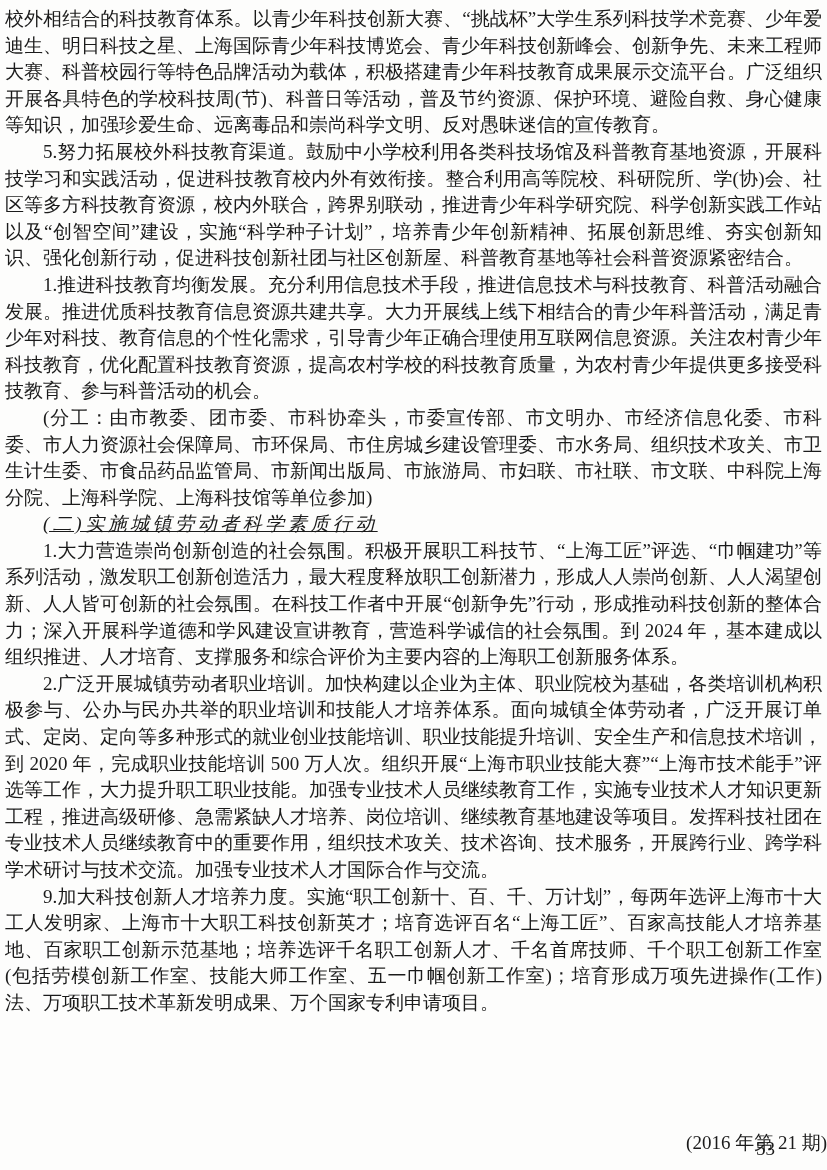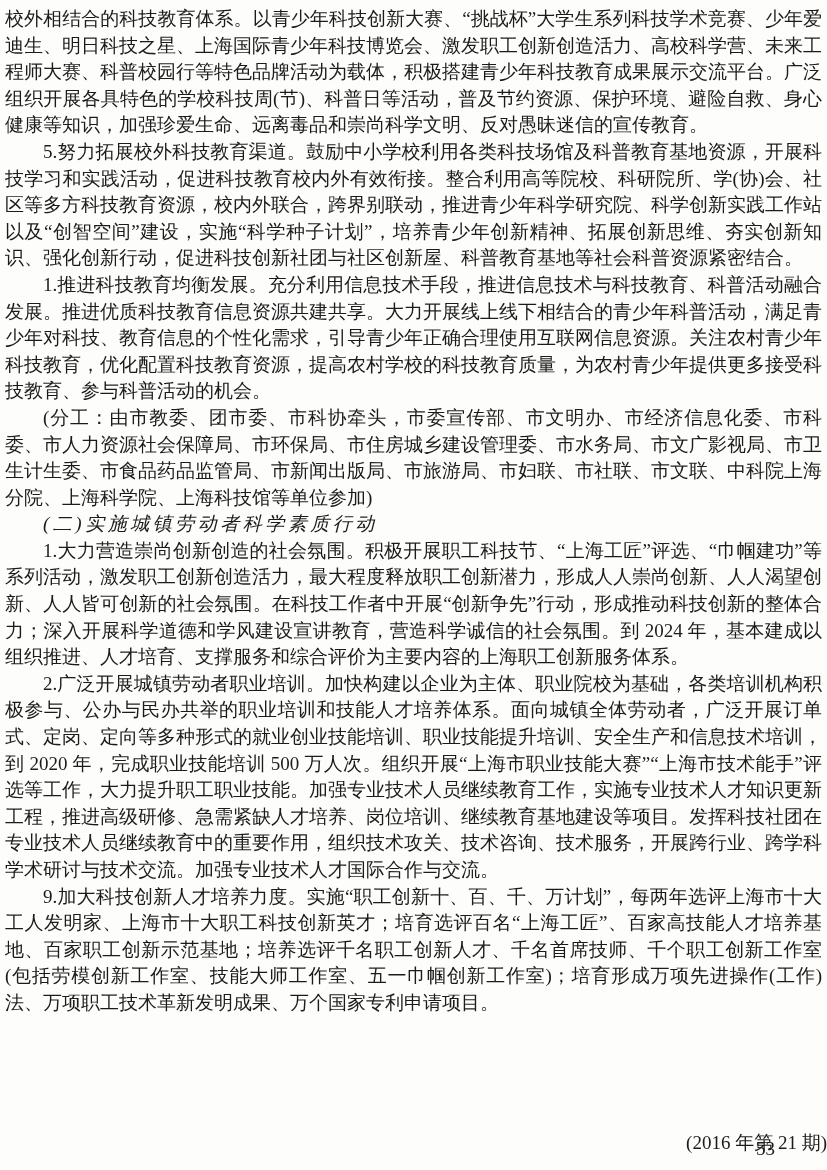--- a/index.html
+++ b/index.html
@@ -31,20 +31,21 @@
   .body-text p {
     margin: 0;
     padding: 0;
   }
   .para-indent {
     text-indent: 2em;
   }
   .section-heading {
     font-style: italic;
     letter-spacing: 3.5px;
+    text-decoration: underline;
   }
   .footer {
     position: absolute;
     left: 0;
     right: 0;
     bottom: 14px;
     height: 26px;
     font-size: 19px;
     line-height: 26px;
   }
@@ -58,24 +59,24 @@
     top: 6px;
     margin-left: 32px;
   }
 </style>
 </head>
 <body>
 
 <div class="page">
 
   <div class="body-text">
-    <p>校外相结合的科技教育体系。以青少年科技创新大赛、“挑战杯”大学生系列科技学术竞赛、少年爱迪生、明日科技之星、上海国际青少年科技博览会、激发职工创新创造活力、高校科学营、未来工程师大赛、科普校园行等特色品牌活动为载体，积极搭建青少年科技教育成果展示交流平台。广泛组织开展各具特色的学校科技周(节)、科普日等活动，普及节约资源、保护环境、避险自救、身心健康等知识，加强珍爱生命、远离毒品和崇尚科学文明、反对愚昧迷信的宣传教育。</p>
+    <p>校外相结合的科技教育体系。以青少年科技创新大赛、“挑战杯”大学生系列科技学术竞赛、少年爱迪生、明日科技之星、上海国际青少年科技博览会、青少年科技创新峰会、创新争先、未来工程师大赛、科普校园行等特色品牌活动为载体，积极搭建青少年科技教育成果展示交流平台。广泛组织开展各具特色的学校科技周(节)、科普日等活动，普及节约资源、保护环境、避险自救、身心健康等知识，加强珍爱生命、远离毒品和崇尚科学文明、反对愚昧迷信的宣传教育。</p>
     <p class="para-indent">5.努力拓展校外科技教育渠道。鼓励中小学校利用各类科技场馆及科普教育基地资源，开展科技学习和实践活动，促进科技教育校内外有效衔接。整合利用高等院校、科研院所、学(协)会、社区等多方科技教育资源，校内外联合，跨界别联动，推进青少年科学研究院、科学创新实践工作站以及“创智空间”建设，实施“科学种子计划”，培养青少年创新精神、拓展创新思维、夯实创新知识、强化创新行动，促进科技创新社团与社区创新屋、科普教育基地等社会科普资源紧密结合。</p>
     <p class="para-indent">1.推进科技教育均衡发展。充分利用信息技术手段，推进信息技术与科技教育、科普活动融合发展。推进优质科技教育信息资源共建共享。大力开展线上线下相结合的青少年科普活动，满足青少年对科技、教育信息的个性化需求，引导青少年正确合理使用互联网信息资源。关注农村青少年科技教育，优化配置科技教育资源，提高农村学校的科技教育质量，为农村青少年提供更多接受科技教育、参与科普活动的机会。</p>
-    <p class="para-indent">(分工：由市教委、团市委、市科协牵头，市委宣传部、市文明办、市经济信息化委、市科委、市人力资源社会保障局、市环保局、市住房城乡建设管理委、市水务局、市文广影视局、市卫生计生委、市食品药品监管局、市新闻出版局、市旅游局、市妇联、市社联、市文联、中科院上海分院、上海科学院、上海科技馆等单位参加)</p>
+    <p class="para-indent">(分工：由市教委、团市委、市科协牵头，市委宣传部、市文明办、市经济信息化委、市科委、市人力资源社会保障局、市环保局、市住房城乡建设管理委、市水务局、组织技术攻关、市卫生计生委、市食品药品监管局、市新闻出版局、市旅游局、市妇联、市社联、市文联、中科院上海分院、上海科学院、上海科技馆等单位参加)</p>
     <p class="para-indent section-heading">(二)实施城镇劳动者科学素质行动</p>
     <p class="para-indent">1.大力营造崇尚创新创造的社会氛围。积极开展职工科技节、“上海工匠”评选、“巾帼建功”等系列活动，激发职工创新创造活力，最大程度释放职工创新潜力，形成人人崇尚创新、人人渴望创新、人人皆可创新的社会氛围。在科技工作者中开展“创新争先”行动，形成推动科技创新的整体合力；深入开展科学道德和学风建设宣讲教育，营造科学诚信的社会氛围。到 2024 年，基本建成以组织推进、人才培育、支撑服务和综合评价为主要内容的上海职工创新服务体系。</p>
     <p class="para-indent">2.广泛开展城镇劳动者职业培训。加快构建以企业为主体、职业院校为基础，各类培训机构积极参与、公办与民办共举的职业培训和技能人才培养体系。面向城镇全体劳动者，广泛开展订单式、定岗、定向等多种形式的就业创业技能培训、职业技能提升培训、安全生产和信息技术培训，到 2020 年，完成职业技能培训 500 万人次。组织开展“上海市职业技能大赛”“上海市技术能手”评选等工作，大力提升职工职业技能。加强专业技术人员继续教育工作，实施专业技术人才知识更新工程，推进高级研修、急需紧缺人才培养、岗位培训、继续教育基地建设等项目。发挥科技社团在专业技术人员继续教育中的重要作用，组织技术攻关、技术咨询、技术服务，开展跨行业、跨学科学术研讨与技术交流。加强专业技术人才国际合作与交流。</p>
     <p class="para-indent">9.加大科技创新人才培养力度。实施“职工创新十、百、千、万计划”，每两年选评上海市十大工人发明家、上海市十大职工科技创新英才；培育选评百名“上海工匠”、百家高技能人才培养基地、百家职工创新示范基地；培养选评千名职工创新人才、千名首席技师、千个职工创新工作室(包括劳模创新工作室、技能大师工作室、五一巾帼创新工作室)；培育形成万项先进操作(工作)法、万项职工技术革新发明成果、万个国家专利申请项目。</p>
   </div>
 
   <div class="footer">
     <span class="footer-issue">(2016 年第 21 期)</span>
     <span class="footer-page-number">53</span>
   </div>

